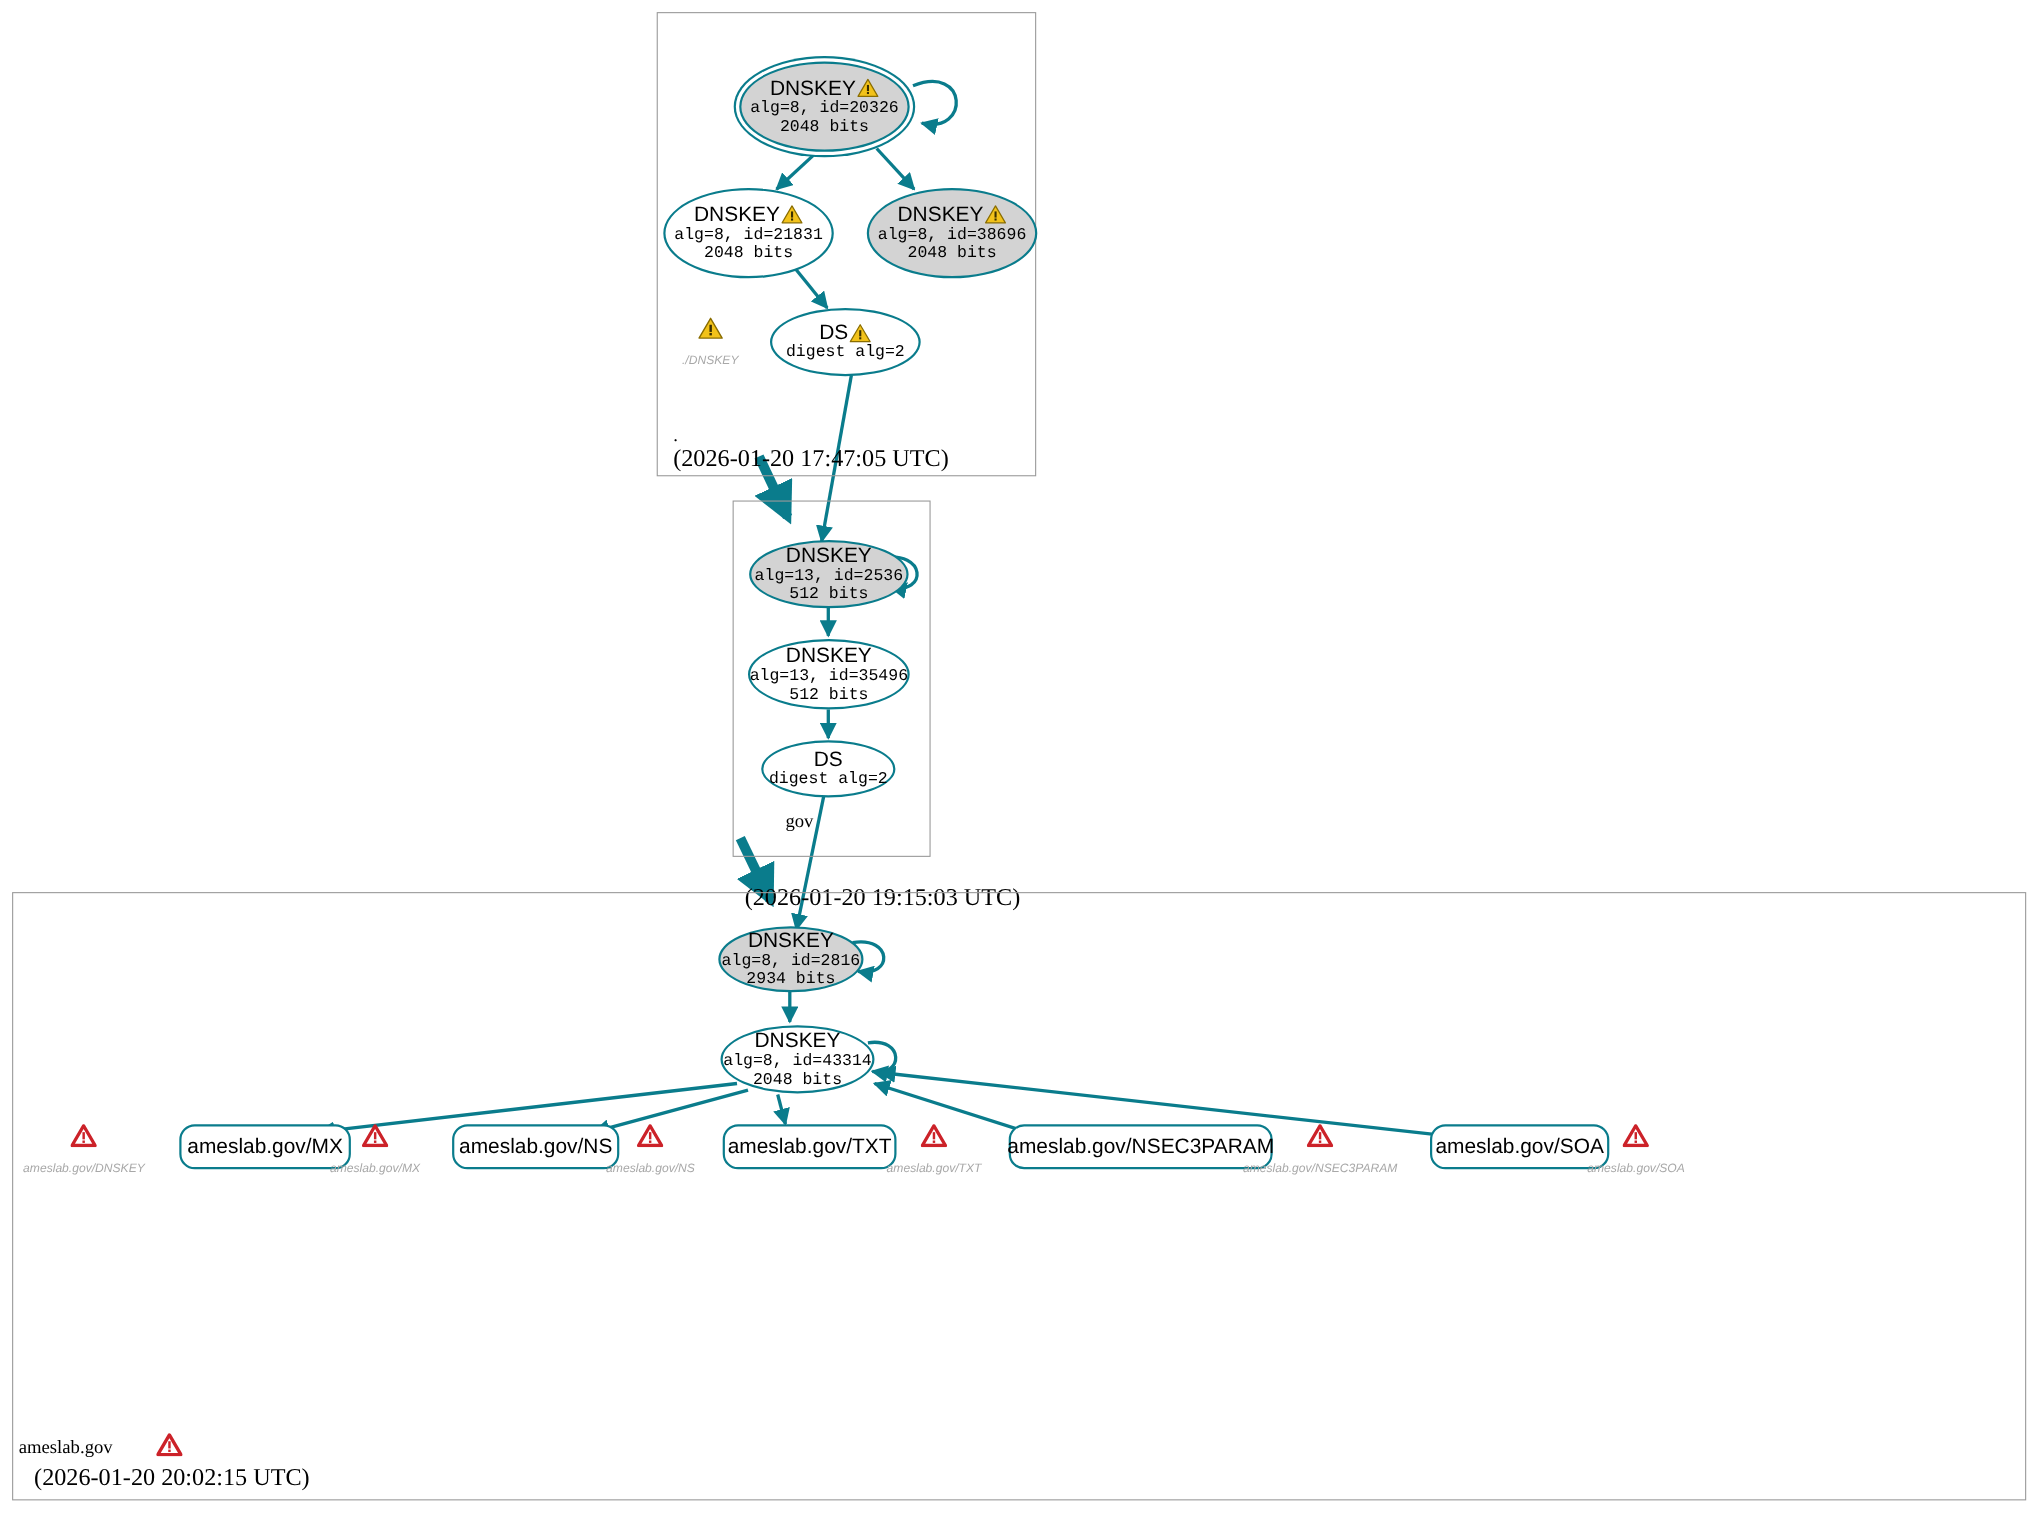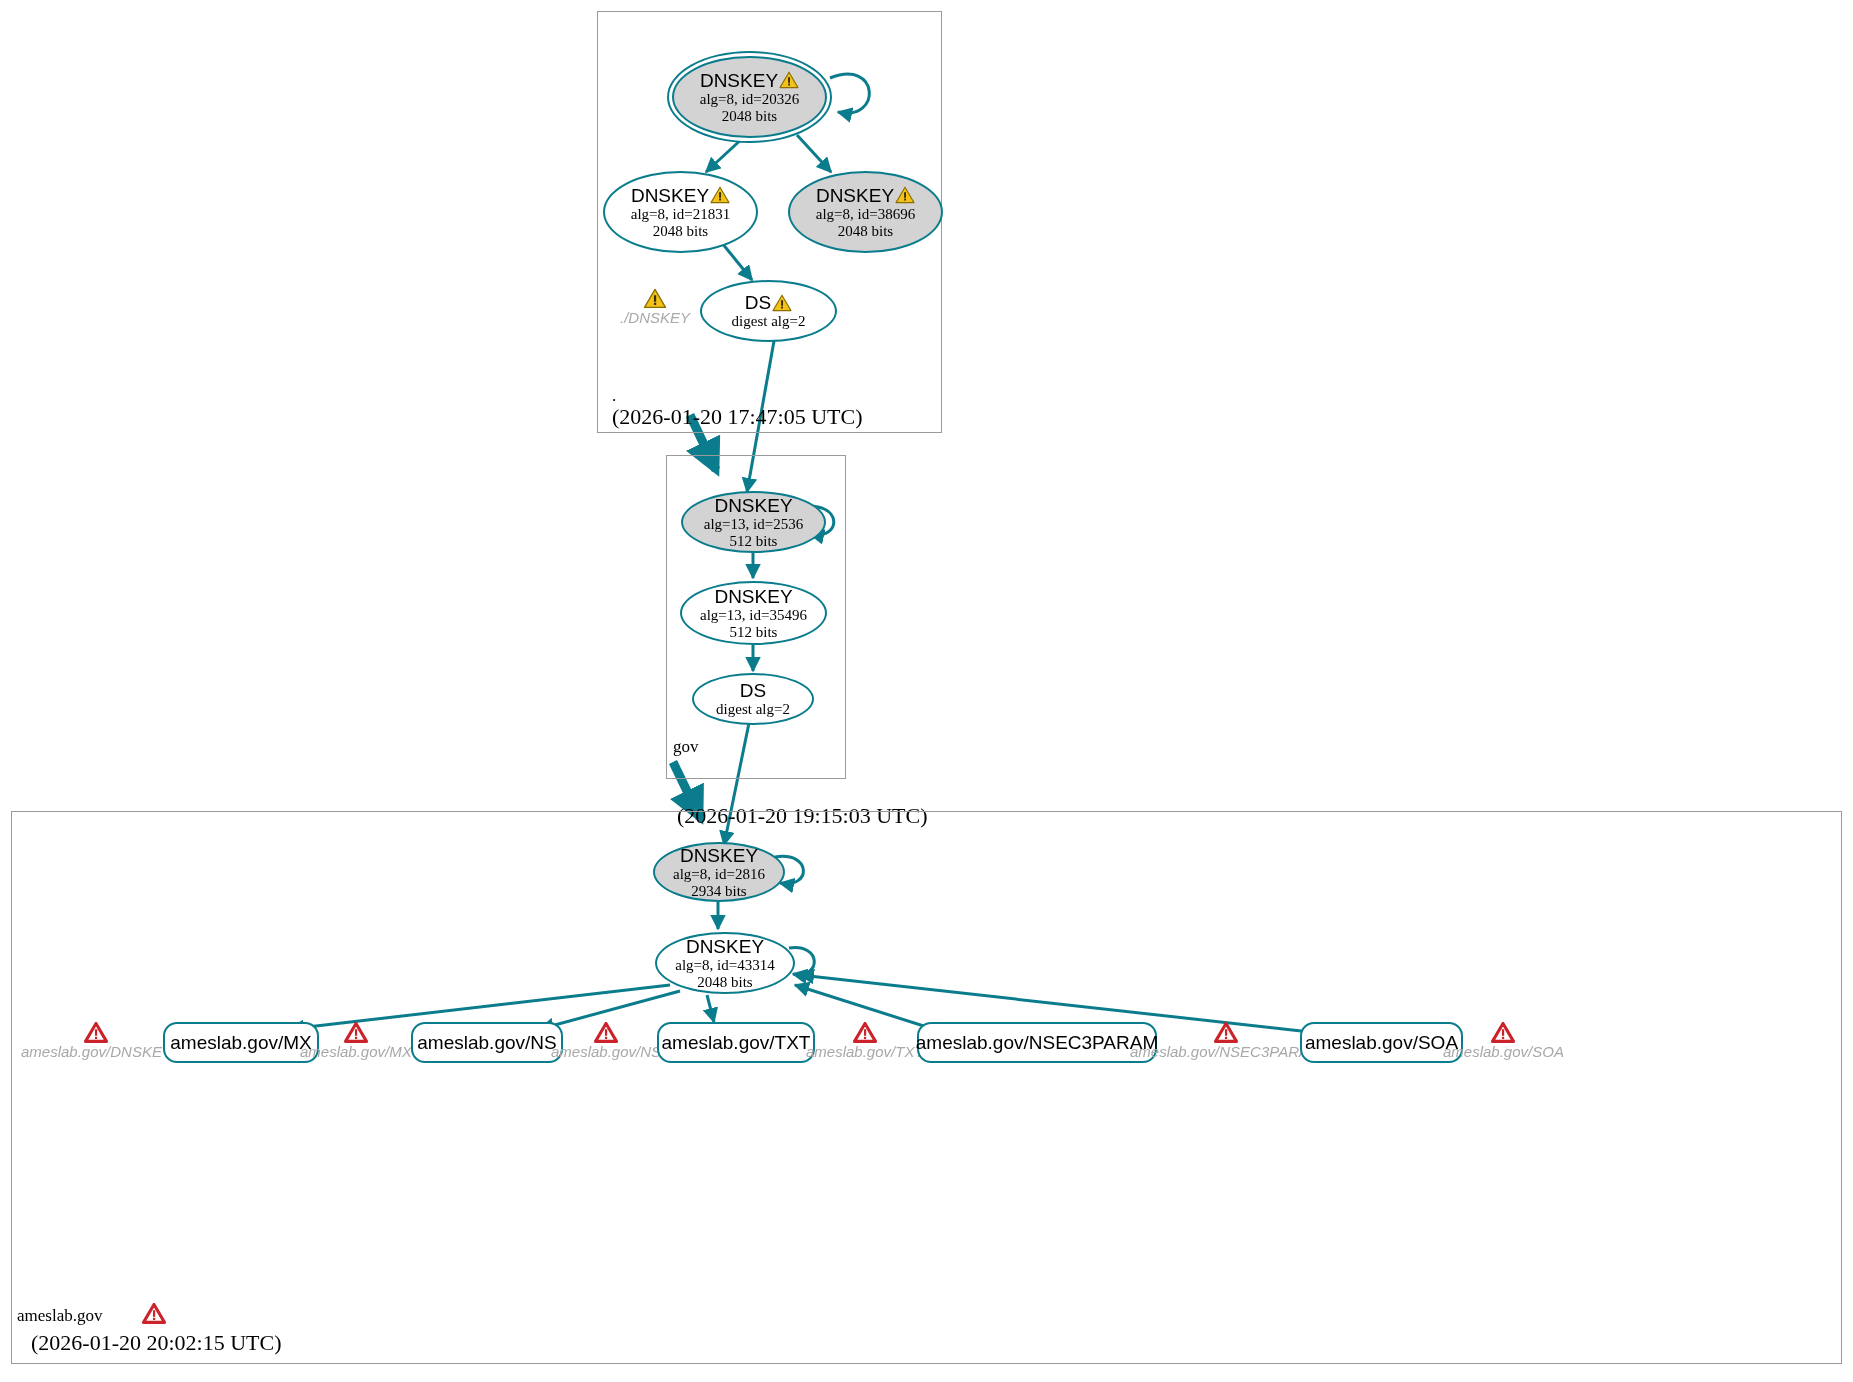--- a/index.html
+++ b/index.html
@@ -57,21 +57,21 @@
   .node.sep {
     box-shadow: 0 0 0 3px #ffffff, 0 0 0 5px #0a7c8c;
   }
   .node .ttl {
     font-family: "Liberation Sans", sans-serif;
     font-size: 19px;
     display: flex; align-items: center; gap: 1px;
     white-space: nowrap;
   }
   .node .sub {
-    font-family: Liberation Serif, serif;
+    font-family: Liberation Mono, monospace;
     font-size: 15px;
     white-space: nowrap;
   }
   
   .rrset {
     position: absolute;
     box-sizing: border-box;
     display: flex; align-items: center; justify-content: center;
     border: 2px solid #0a7c8c;
     border-radius: 14px;
@@ -86,23 +86,23 @@
   .status {
     position: absolute;
     display: flex;
     flex-direction: column;
     align-items: center;
     white-space: nowrap;
   }
   .status .txt {
     font-family: "Liberation Sans", sans-serif;
     font-style: italic;
-    font-size: 15px;
+    font-size: 11px;
     color: #a8a8a8;
-    margin-top: 0;
+    margin-top: 13px;
     text-align: center;
   }
   .tri { display: inline-block; line-height: 0; }
   .tri svg { display: block; }
 </style>
 </head>
 <body>
 
 <div id="canvas">
 
@@ -225,21 +225,21 @@
       <svg width="24" height="21" viewBox="0 0 20 18">
         <path d="M10 1.2 L19 16.6 L1 16.6 Z" fill="#f2c21a" stroke="#8a6d00" stroke-width="1.1" stroke-linejoin="round"></path>
         <rect x="9.1" y="6.2" width="1.9" height="5.6" fill="#3a2f00"></rect>
         <rect x="9.1" y="12.6" width="1.9" height="1.9" fill="#3a2f00"></rect>
       </svg>
     </span>
     <span class="txt">./DNSKEY</span>
   </div>
 
   <div class="zone-box" style="left:666px; top:455px; width:180px; height:324px;"></div>
-  <div class="zone-label" style="left:673px; top:737px;">gov</div>
+  <div class="zone-label" style="left:714px; top:737px;">gov</div>
   <div class="zone-time" style="left:677px; top:803px;">(2026-01-20 19:15:03 UTC)</div>
 
   <div class="node grey" style="left:681px; top:491px; width:145px; height:62px;">
     <div class="ttl">
       <span>DNSKEY</span>
     </div>
     <div class="sub">alg=13, id=2536</div>
     <div class="sub">512 bits</div>
   </div>
 

